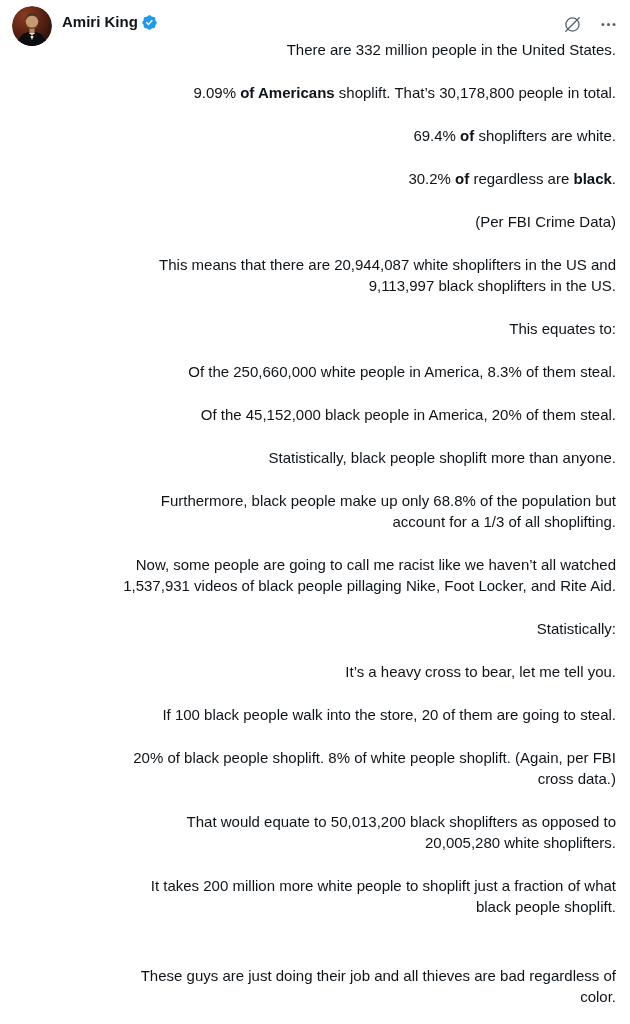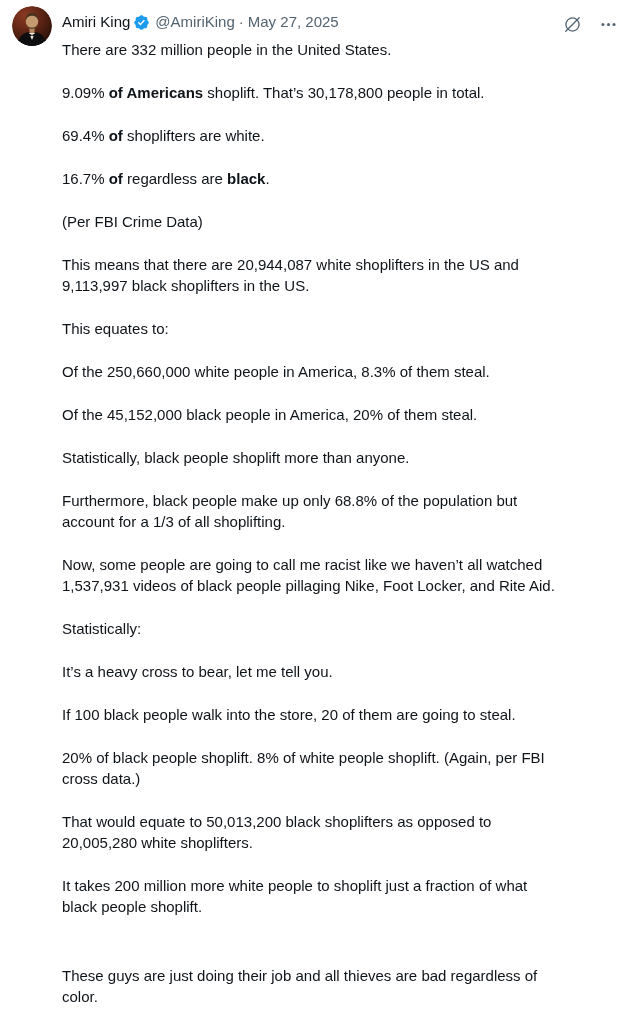--- a/index.html
+++ b/index.html
@@ -57,21 +57,21 @@
   }
   .name-row{
     display:flex;
     align-items:center;
     font-size:15px;
     line-height:20px;
     white-space:nowrap;
     padding-right:60px;
   }
   .display-name{
-    font-weight:400;
+    font-weight:700;
     color:var(--c-text);
     cursor:pointer;
   }
   .badge{
     display:inline-flex;
     width:17px;
     height:17px;
     margin-left:3px;
     flex:none;
   }
@@ -86,20 +86,21 @@
   .body{
     margin-top:7px;
     max-width:556px;
   }
   .body p{
     margin:0 0 22px 0;
     font-size:15px;
     line-height:21px;
     color:var(--c-text);
     font-weight:400;
+    text-align:right;
   }
   .body p:last-child{margin-bottom:0;margin-top:48px;}
   .body .b{font-weight:700;}
 </style>
 </head>
 <body>
 
 <div class="tweet">
 
   <div class="avatar">
@@ -144,30 +145,27 @@
   </div>
 
   <div class="content">
     <div class="name-row">
       <span class="display-name">Amiri King</span>
       <span class="badge">
         <svg viewBox="0 0 24 24" width="17" height="17">
           <path fill="#1d9bf0" d="M22.25 12c0-1.43-.88-2.67-2.19-3.34.46-1.39.2-2.9-.81-3.91s-2.52-1.27-3.91-.81c-.66-1.31-1.91-2.19-3.34-2.19s-2.67.88-3.33 2.19c-1.4-.46-2.91-.2-3.92.81s-1.26 2.52-.8 3.91c-1.31.67-2.2 1.91-2.2 3.34s.89 2.67 2.2 3.34c-.46 1.39-.21 2.9.8 3.91s2.52 1.26 3.91.81c.67 1.31 1.91 2.19 3.34 2.19s2.68-.88 3.34-2.19c1.39.45 2.9.2 3.91-.81s1.27-2.52.81-3.91c1.31-.67 2.19-1.91 2.19-3.34zm-11.71 4.2l-3.74-3.74 1.41-1.42 2.26 2.26 4.8-5.23 1.47 1.36-6.2 6.77z"></path>
         </svg>
       </span>
-      <span class="meta">
-        <span>@AmiriKing</span><span class="sep">·</span><span>May 27, 2025</span>
-      </span>
     </div>
 
     <div class="body">
         <p><span>There are 332 million people in the United States.</span></p>
         <p><span>9.09% </span><span class="b">of Americans</span><span> shoplift. That’s 30,178,800 people in total.</span></p>
         <p><span>69.4% </span><span class="b">of</span><span> shoplifters are white.</span></p>
-        <p><span>16.7% </span><span class="b">of</span><span> regardless are </span><span class="b">black</span><span>.</span></p>
+        <p><span>30.2% </span><span class="b">of</span><span> regardless are </span><span class="b">black</span><span>.</span></p>
         <p><span>(Per FBI Crime Data)</span></p>
         <p><span>This means that there are 20,944,087 white shoplifters in the US and</span><br><span>9,113,997 black shoplifters in the US.</span></p>
         <p><span>This equates to:</span></p>
         <p><span>Of the 250,660,000 white people in America, 8.3% of them steal.</span></p>
         <p><span>Of the 45,152,000 black people in America, 20% of them steal.</span></p>
         <p><span>Statistically, black people shoplift more than anyone.</span></p>
         <p><span>Furthermore, black people make up only 68.8% of the population but</span><br><span>account for a 1/3 of all shoplifting.</span></p>
         <p><span>Now, some people are going to call me racist like we haven’t all watched</span><br><span>1,537,931 videos of black people pillaging Nike, Foot Locker, and Rite Aid.</span></p>
         <p><span>Statistically:</span></p>
         <p><span>It’s a heavy cross to bear, let me tell you.</span></p>

